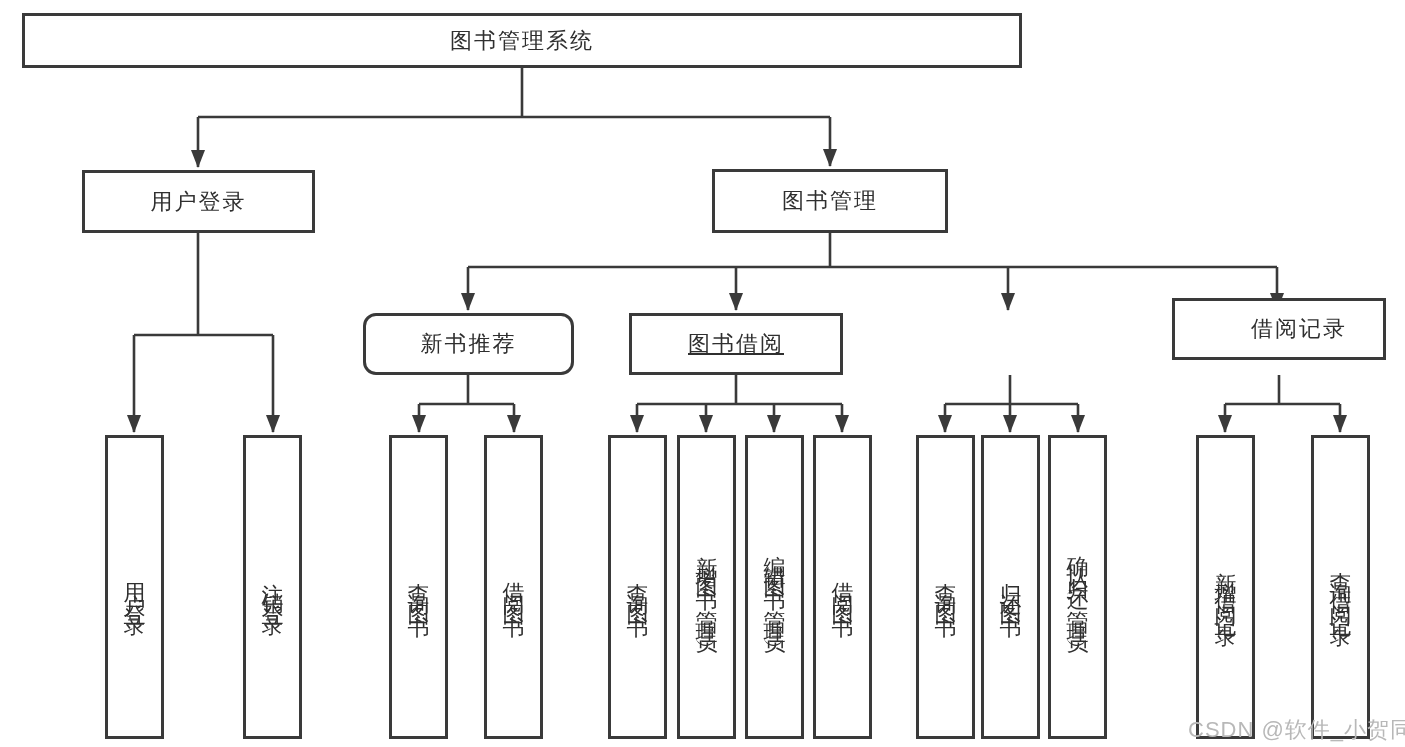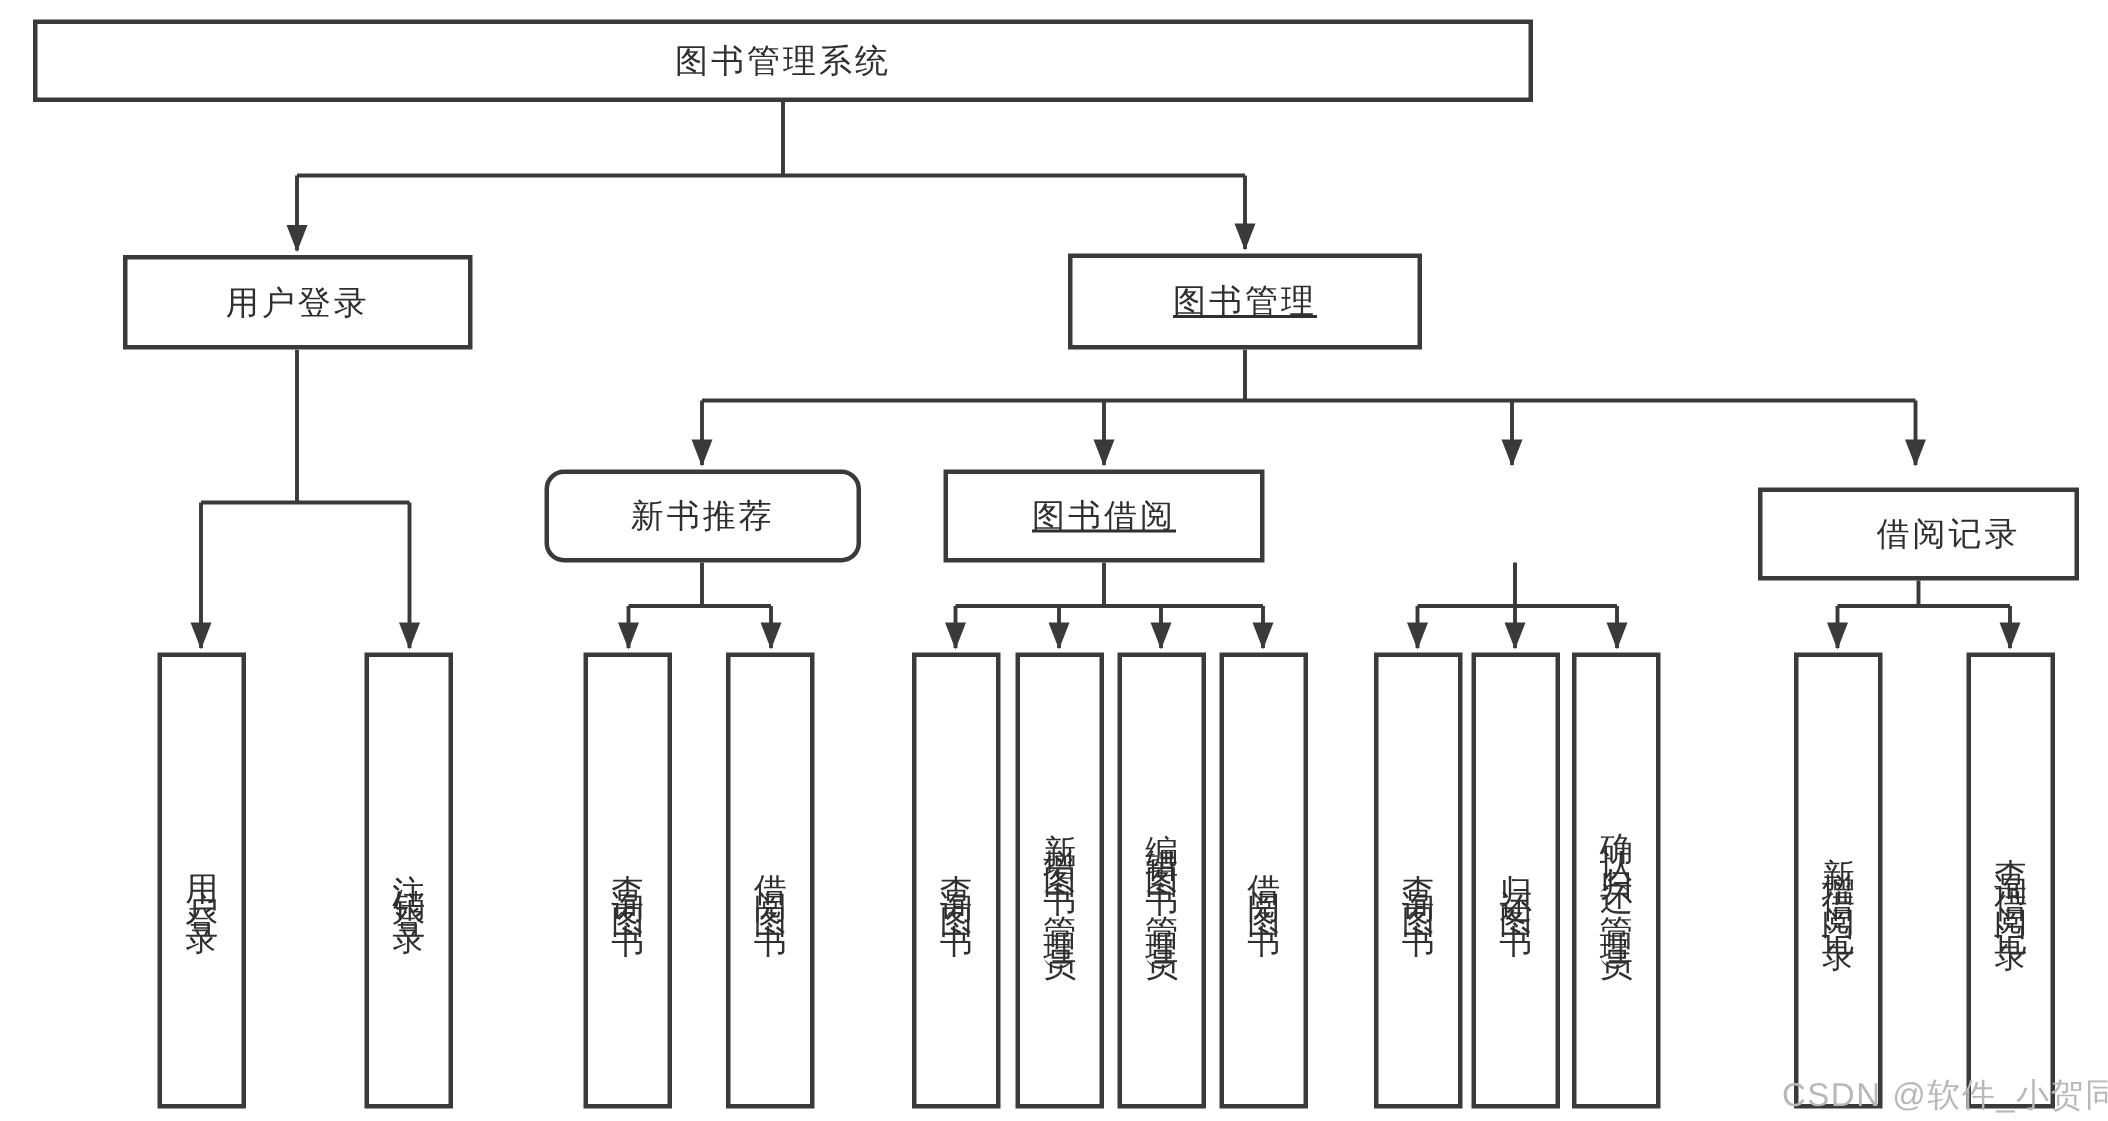--- a/index.html
+++ b/index.html
@@ -41,26 +41,26 @@
     writing-mode: vertical-rl;
     text-orientation: mixed;
     font-size: 22px; color: var(--text);
     letter-spacing: 11px; line-height: 1;
   }
 
   
   .n-root   { left: 22px;  top: 13px;  width: 1000px; height: 55px; }
   
   .n-ulogin { left: 82px;  top: 170px; width: 233px; height: 63px; }
-  .n-bmgmt  { left: 712px; top: 169px; width: 236px; height: 64px; text-decoration: underline; }
+  .n-bmgmt  { left: 712px; top: 169px; width: 236px; height: 64px; }
   
   .n-newrec { left: 363px;  top: 313px; width: 211px; height: 62px; border-radius: 13px; }
   .n-borrow { left: 629px;  top: 313px; width: 214px; height: 62px; text-decoration: underline; }
   .n-curr   { left: 903px;  top: 313px; width: 214px; height: 62px; }
-  .n-record { left: 1172px; top: 325px; width: 214px; height: 62px; padding-left: 40px; }
+  .n-record { left: 1172px; top: 298px; width: 214px; height: 62px; padding-left: 40px; }
   
   .leaf { top: 435px; width: 59px; height: 304px; }
   .lf1  { left: 105px;  }
   .lf2  { left: 243px;  }
   .lf3  { left: 389px;  }
   .lf4  { left: 484px;  }
   .lf5  { left: 608px;  }
   .lf6  { left: 677px;  }
   .lf7  { left: 745px;  }
   .lf8  { left: 813px;  }

